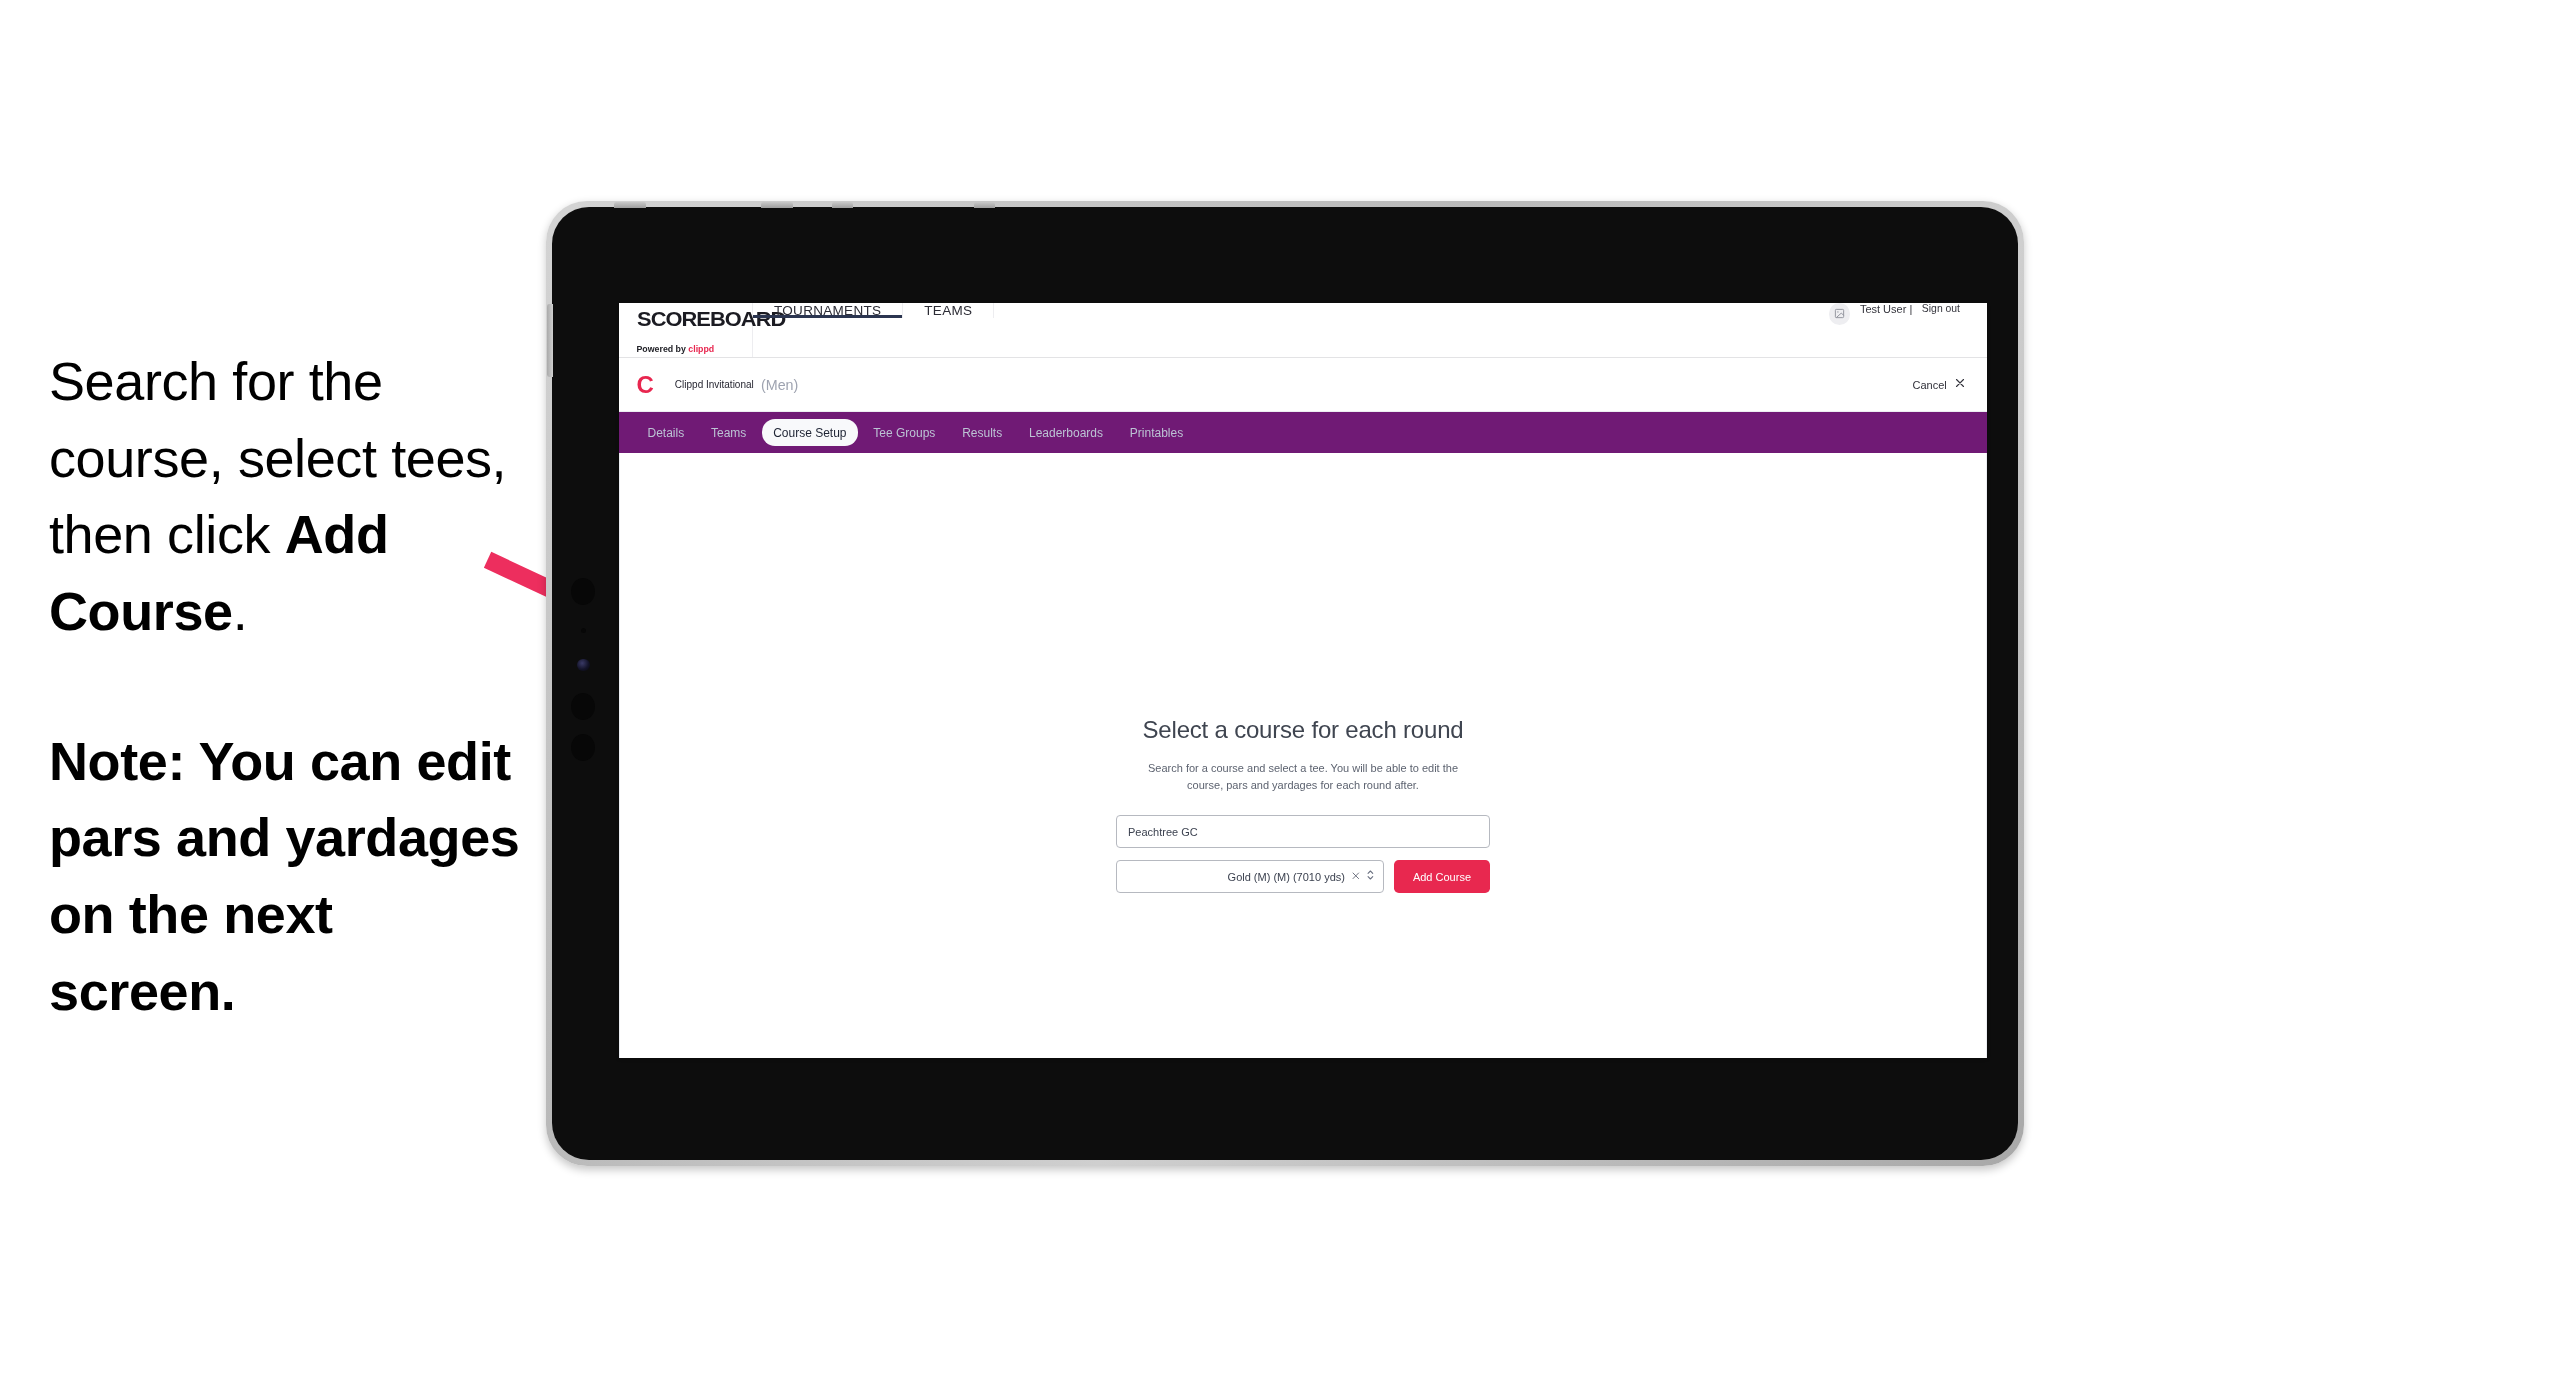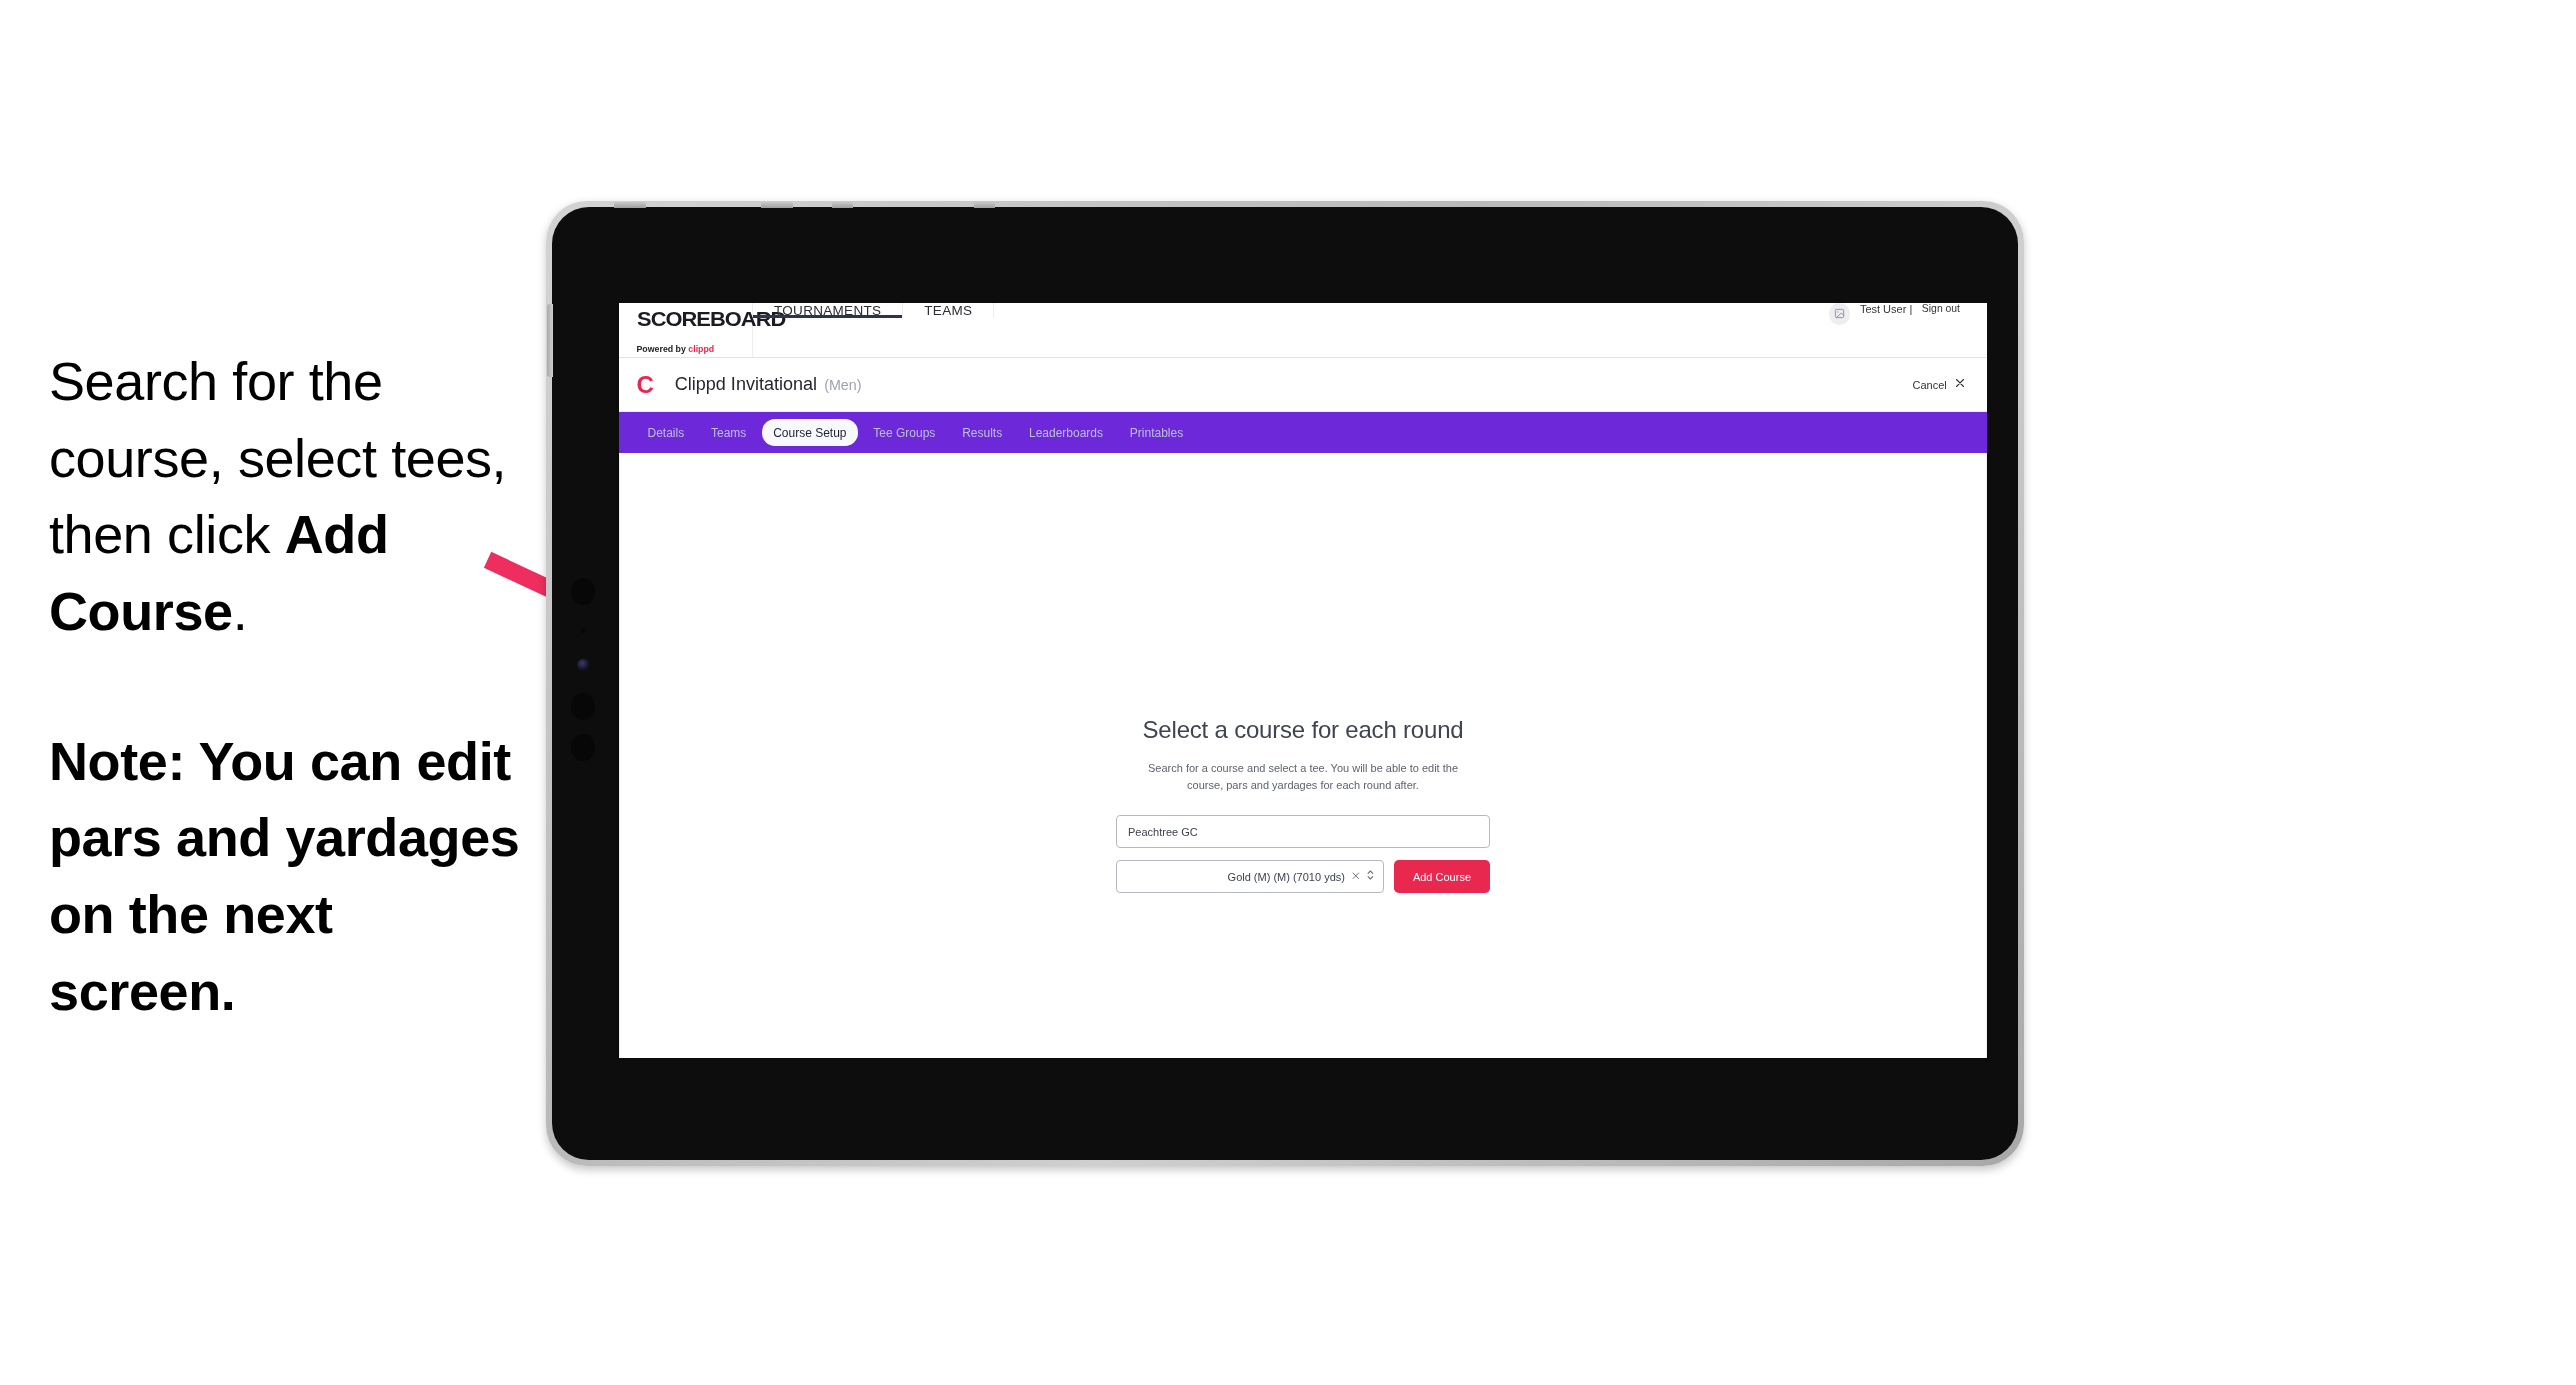--- a/index.html
+++ b/index.html
@@ -186,33 +186,33 @@
     border-bottom: 0.8px solid #eceef2;
   }
   .c-mark {
     font-size: 24px;
     font-weight: bold;
     color: #e8264f;
     line-height: 1;
     margin-right: 21px;
     font-family: "Liberation Sans", sans-serif;
   }
-  .tourn-title { font-size: 18px; color: #262631; }
+  .tourn-title { font-size: 10px; color: #262631; }
   .tourn-gender { font-size: 14.3px; color: #9ea3b0; margin-left: 7.2px; }
   .cancel-wrap {
     margin-left: auto;
     display: flex; align-items: center; gap: 7.2px;
     cursor: pointer;
   }
   .cancel-label { font-size: 11px; color: #32323b; }
 
   
   .subnav {
     height: 41px;
-    background: #6d28d9;
+    background: #701a75;
     display: flex;
     align-items: center;
     padding-left: 17.5px;
     gap: 4.8px;
   }
   .subnav-item {
     font-size: 12px;
     color: #bcc3d4;
     padding: 6.4px 11px;
     border-radius: 5.6px;

